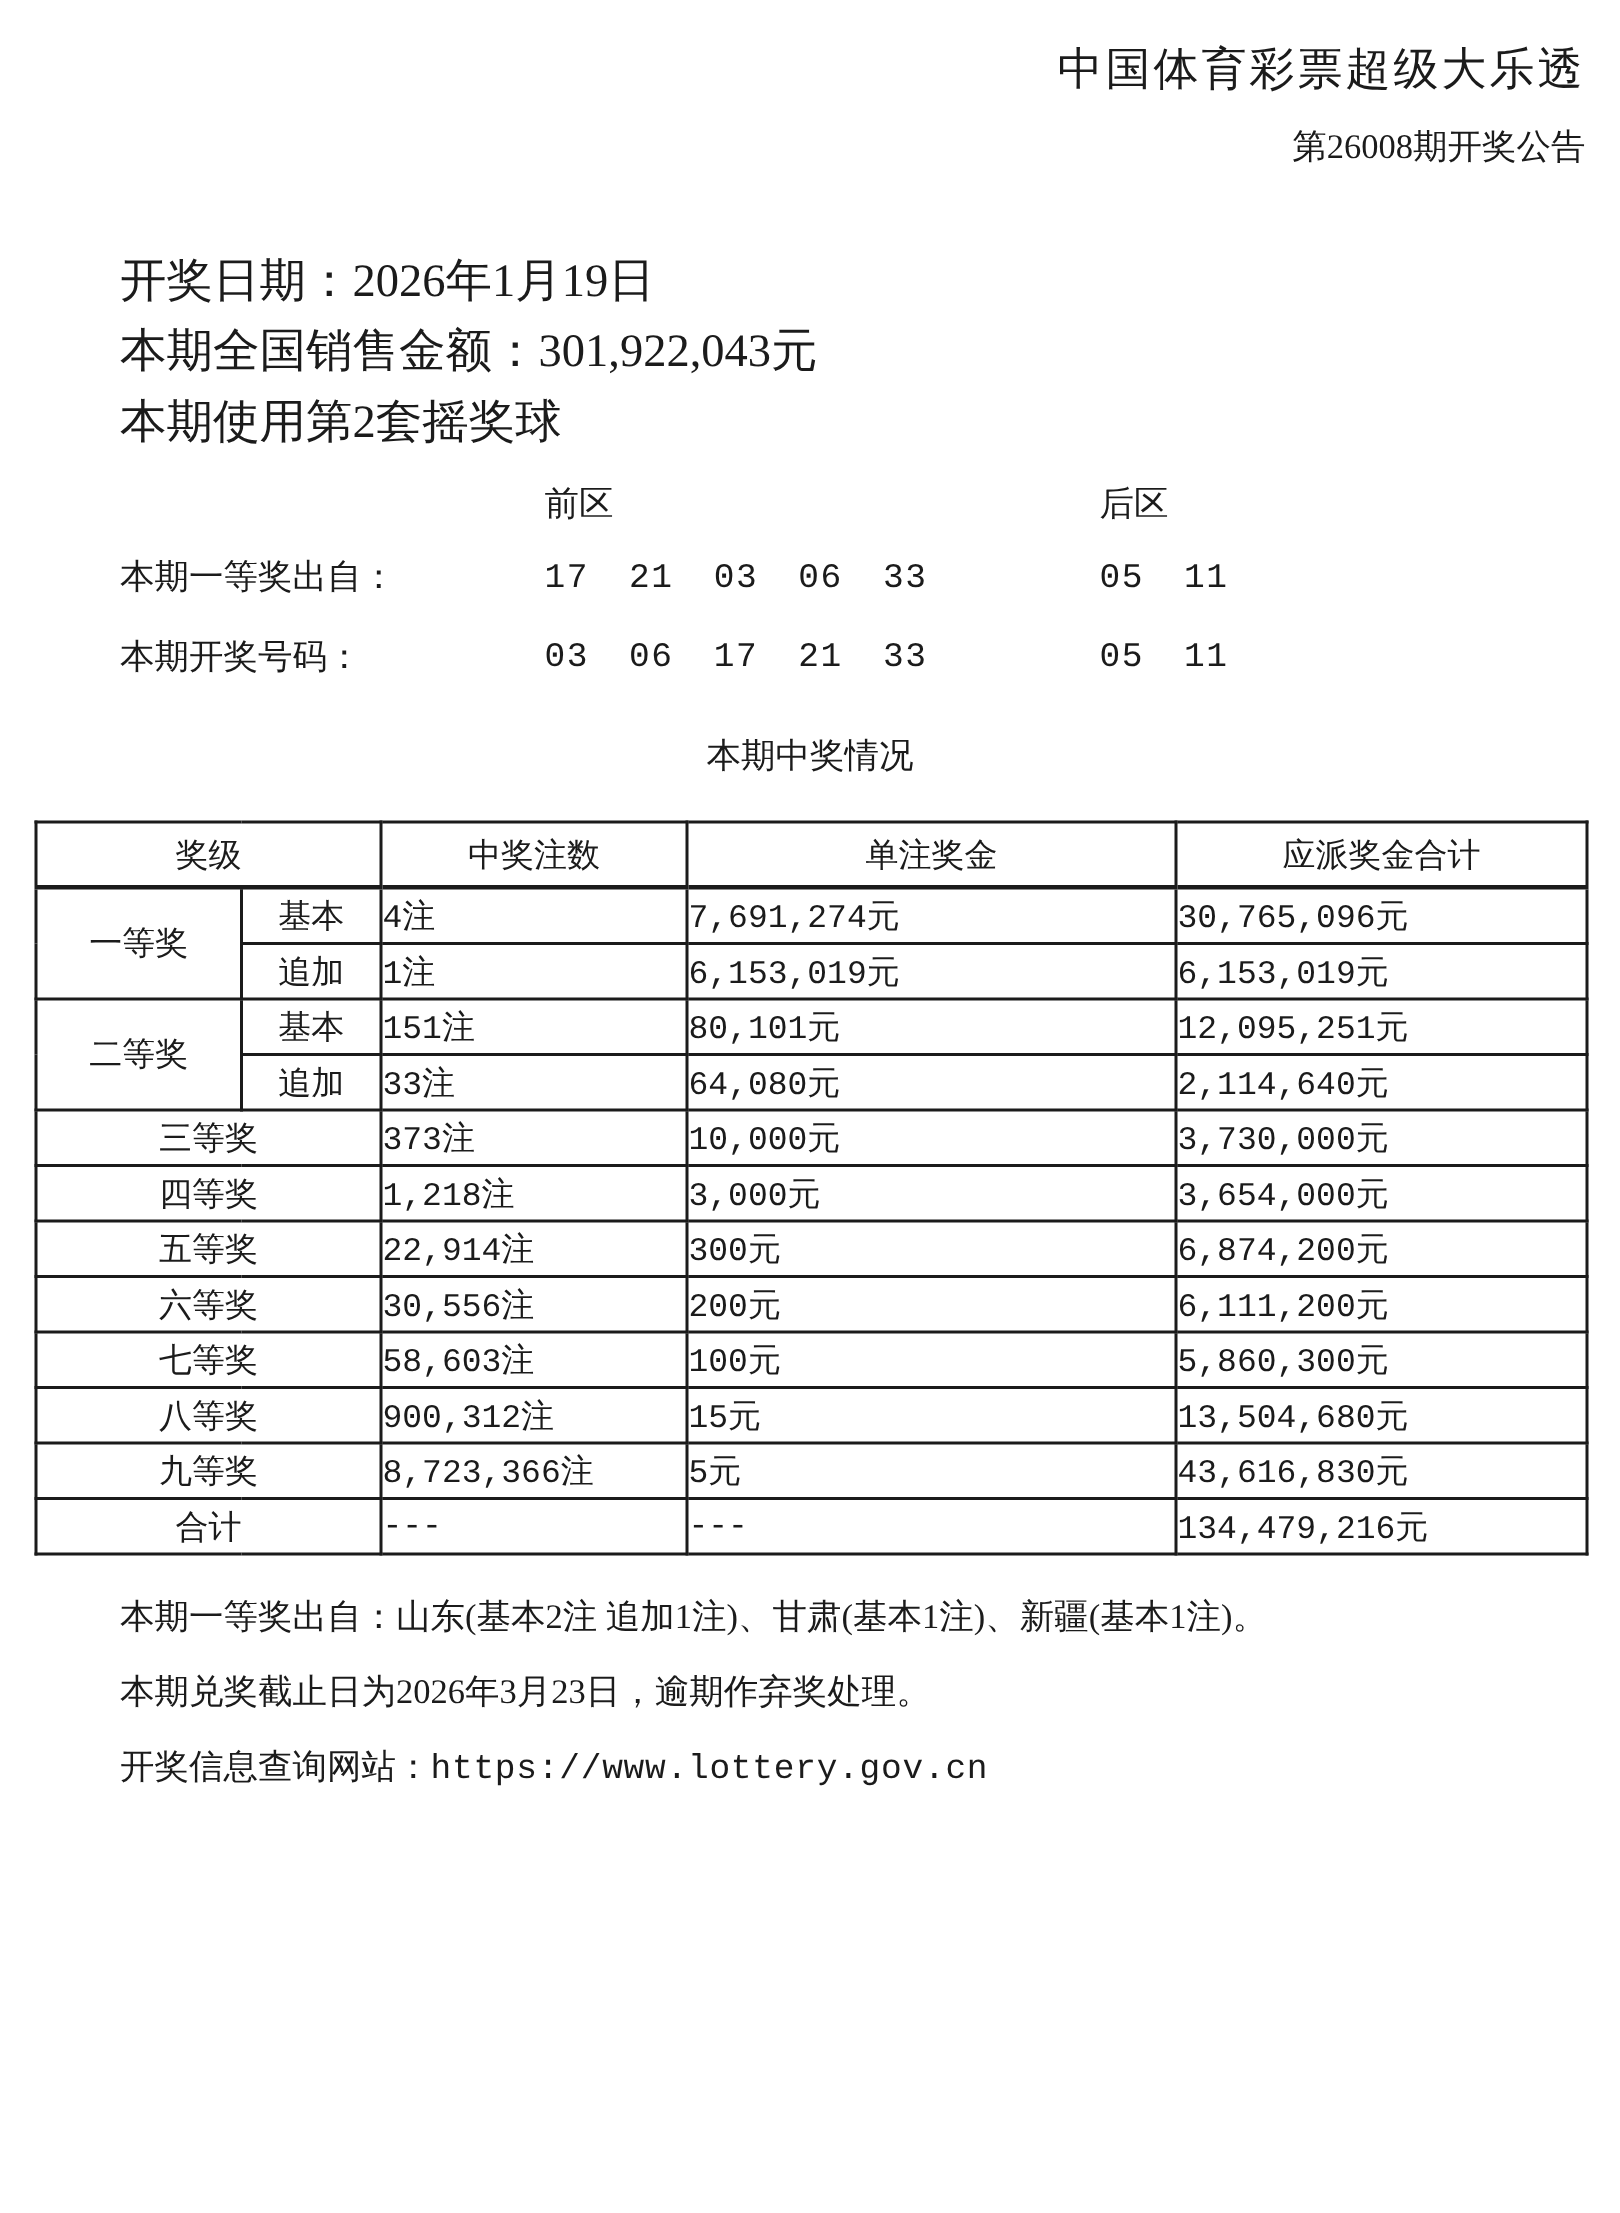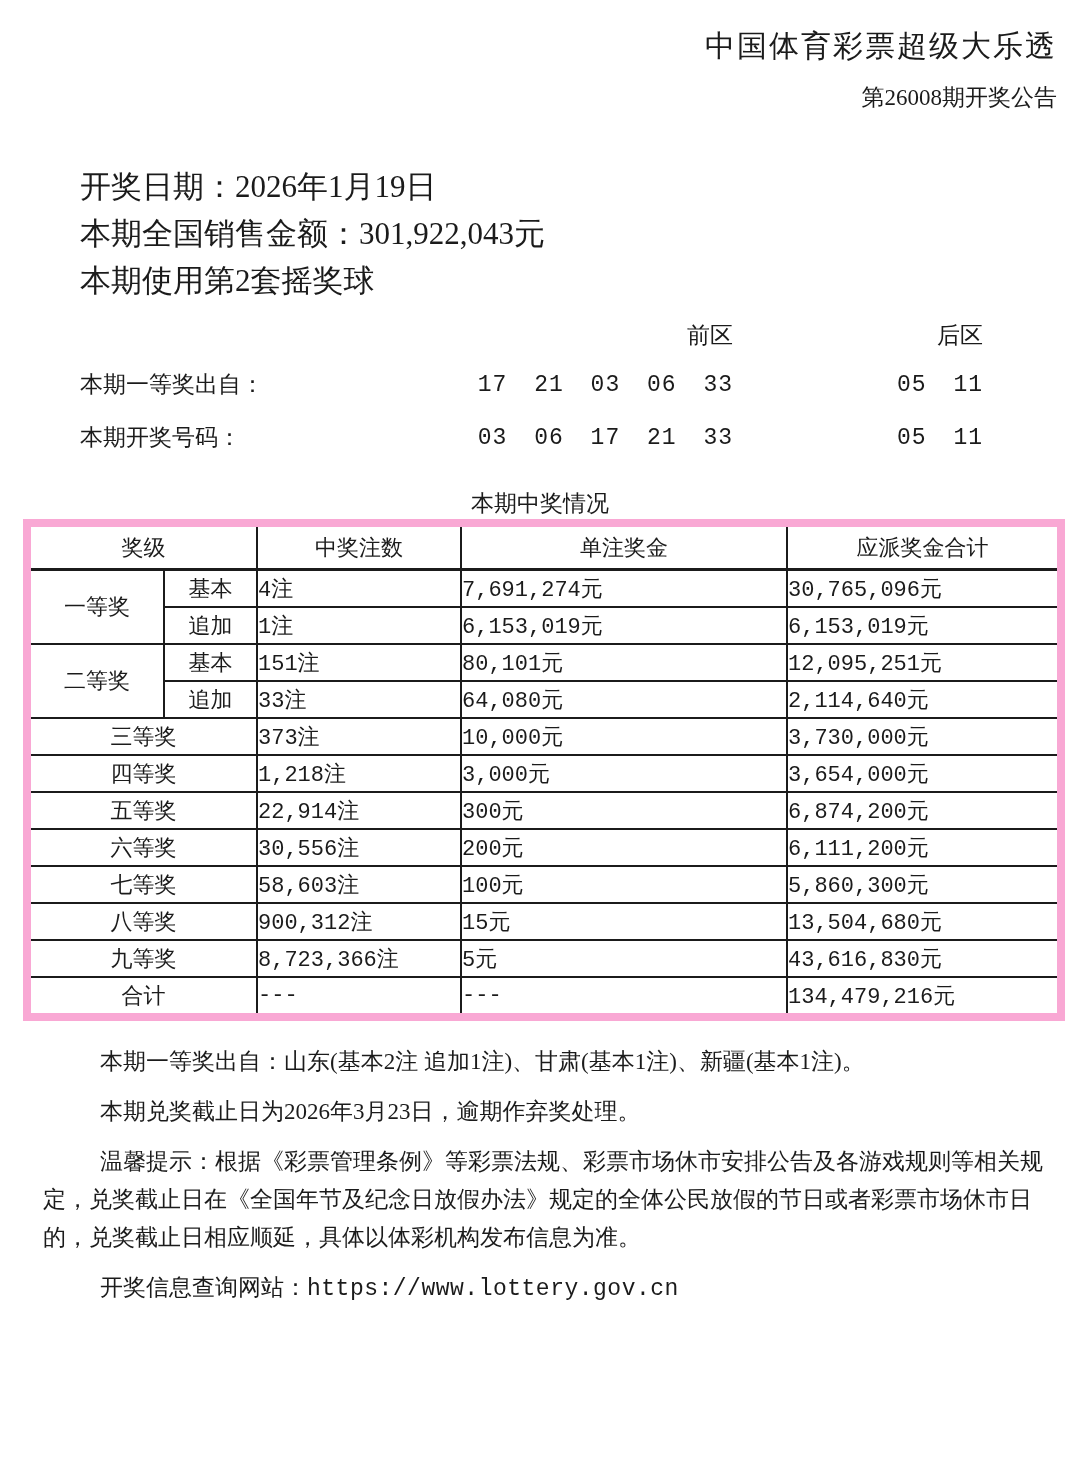--- a/index.html
+++ b/index.html
@@ -21,46 +21,46 @@
   .info { margin-top: 50px; }
   .info p { margin: 0; font-size: 31px; line-height: 47px; text-indent: 57px; }
 
   .zones { margin-top: 8px; font-size: 23px; }
   .zone-row {
     display: grid; grid-template-columns: 340px 370px 250px;
     align-items: center; height: 53px;
   }
   .zone-head { height: 46px; }
   .z-label { text-indent: 57px; }
-  .z-center { text-align: right; }
+  .z-center { text-align: left; }
   .nums {
     font-family: "Liberation Mono", "DejaVu Sans Mono", monospace;
     word-spacing: 12px; letter-spacing: 1px;
   }
 
   .table-title { text-align: center; font-size: 23px; margin-top: 24px; }
 
   table.prize {
     border-collapse: collapse; table-layout: fixed;
-    width: 1034px; margin-top: 0;
-    border: 8px solid #f9a8d4;
+    width: 1034px; margin-top: 28px;
+    border: 1px solid #f9a8d4;
   }
   .prize th, .prize td {
     border: 2px solid #1b1b1b; font-size: 22px; font-weight: 400;
     padding: 0; height: 35px; vertical-align: middle;
     overflow: hidden; white-space: nowrap;
   }
   .prize thead th { height: 41px; border-bottom: 3px solid #1b1b1b; }
   .c-center { text-align: center; }
   .c-num {
     padding-right: 12px;
     font-family: "Liberation Mono", "DejaVu Sans Mono", monospace;
   }
 
-  .notes { margin-top: 22px; margin-left: 20px; }
+  .notes { margin-top: 22px; }
   .notes p { margin: 0 0 12px 0; font-size: 23px; line-height: 38px; text-indent: 57px; }
   .url { font-family: "Liberation Mono", "DejaVu Sans Mono", monospace; letter-spacing: 0.5px; }
 </style>
 </head>
 <body>
 
 <div class="doc">
 
   <h1 class="title">中国体育彩票超级大乐透</h1>
   <div class="subtitle">第26008期开奖公告</div>
@@ -181,17 +181,16 @@
         <td class="c-num">---</td>
         <td class="c-num">---</td>
         <td class="c-num">134,479,216元</td>
       </tr>
     </tbody>
   </table>
 
   <div class="notes">
     <p>本期一等奖出自：山东(基本2注 追加1注)、甘肃(基本1注)、新疆(基本1注)。</p>
     <p>本期兑奖截止日为2026年3月23日，逾期作弃奖处理。</p>
-    <p>温馨提示：根据《彩票管理条例》等彩票法规、彩票市场休市安排公告及各游戏规则等相关规定，兑奖截止日在《全国年节及纪念日放假办法》规定的全体公民放假的节日或者彩票市场休市日的，兑奖截止日相应顺延，具体以体彩机构发布信息为准。</p>
     <p><span>开奖信息查询网站：</span><span class="url">https://www.lottery.gov.cn</span></p>
   </div>
 
 </div>
 
 </body></html>

